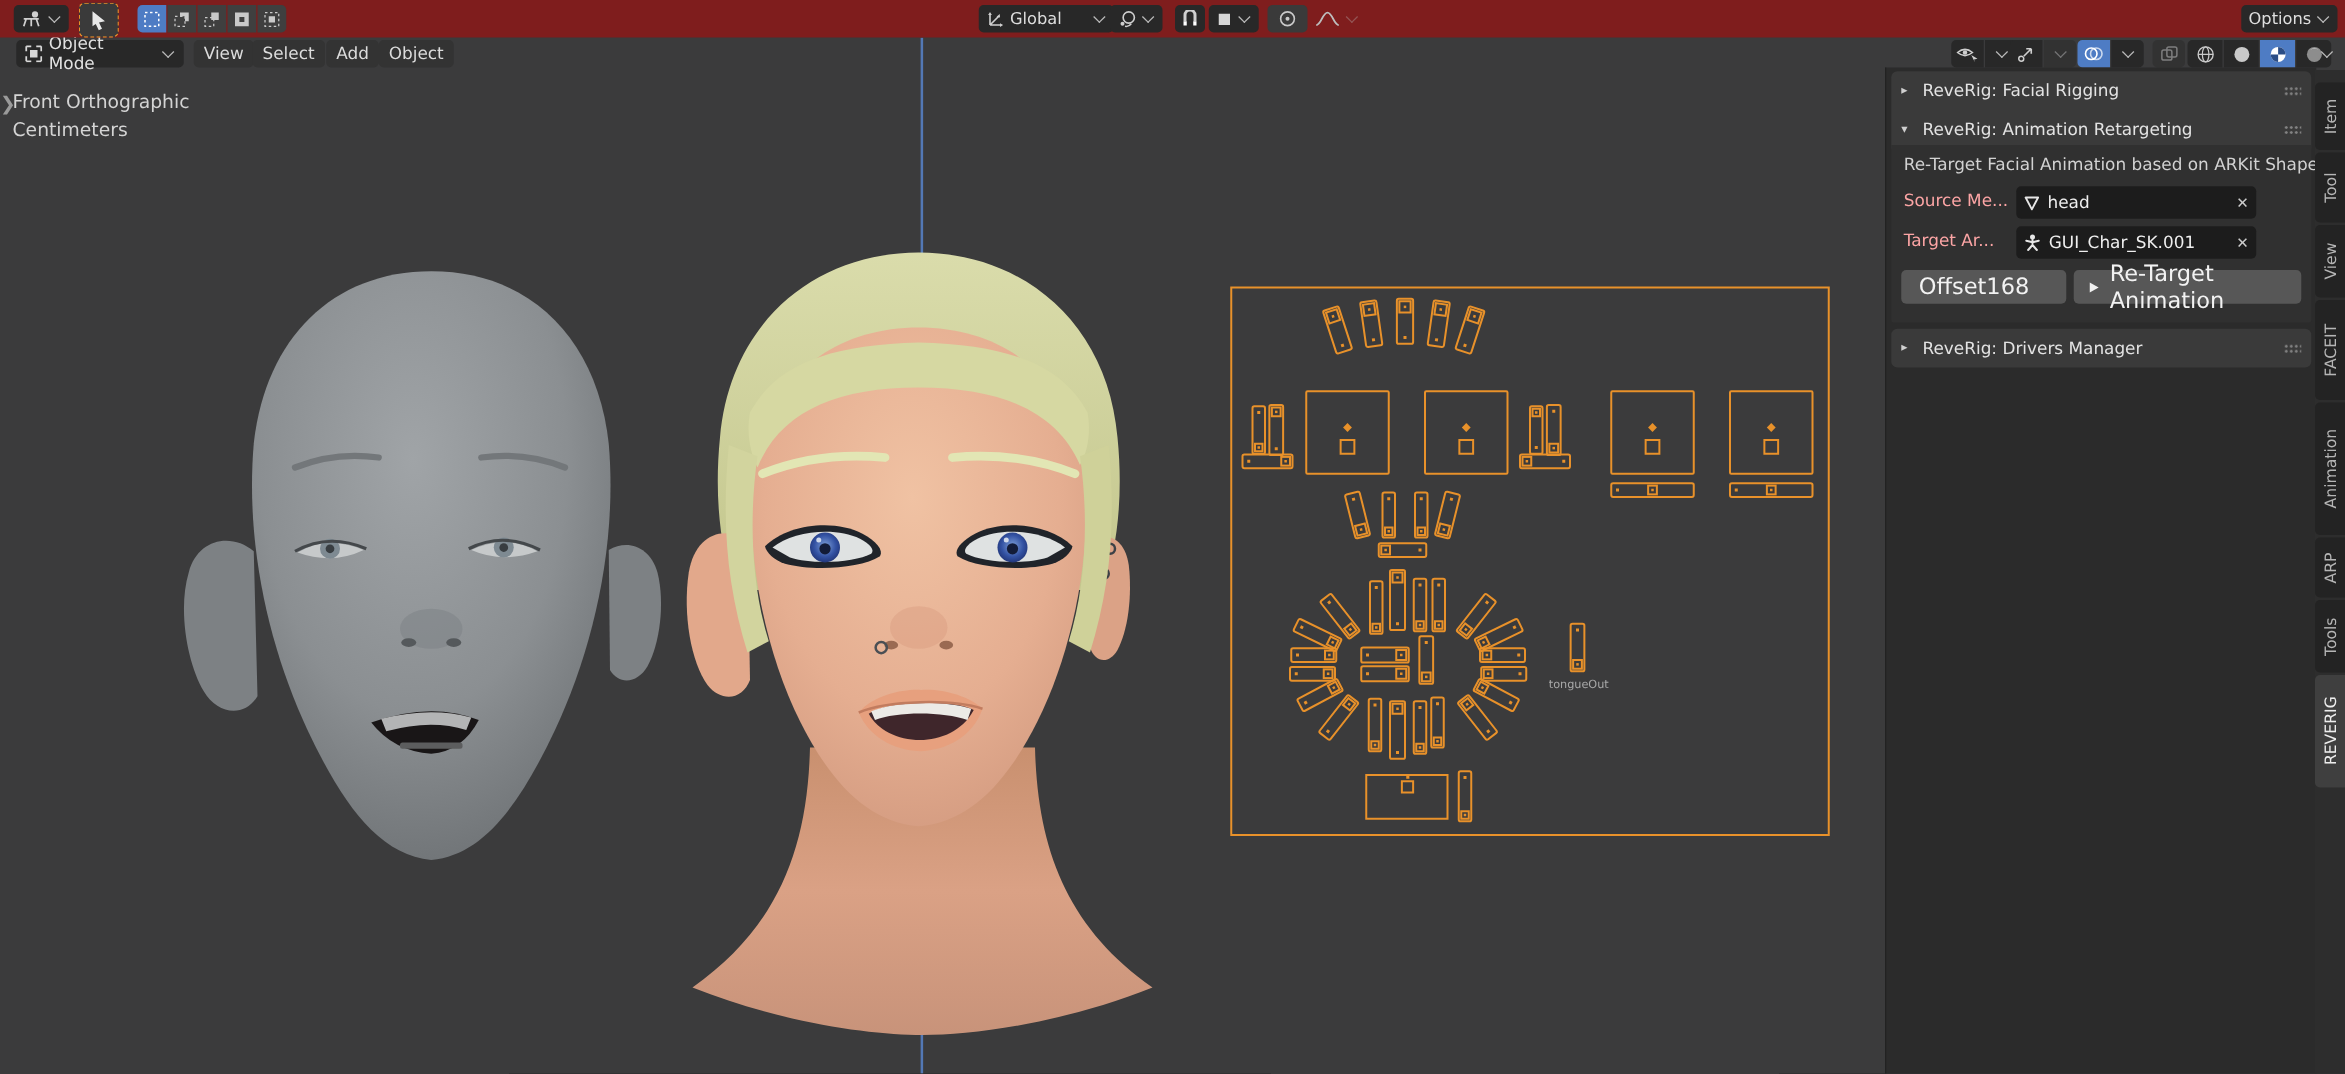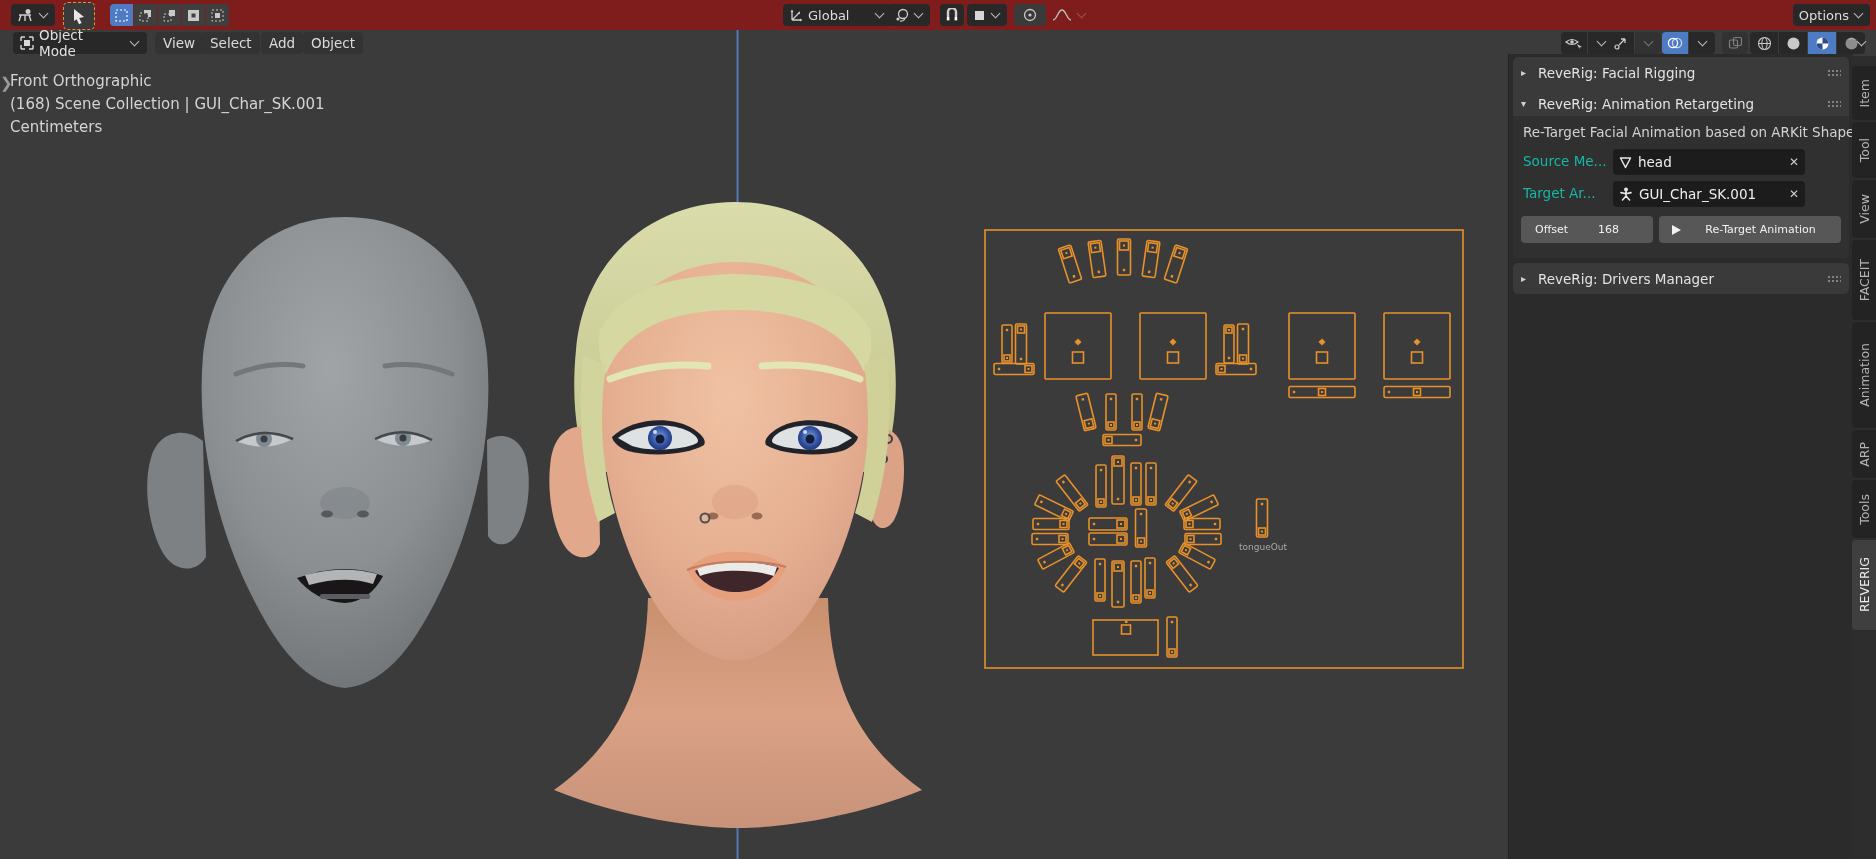--- a/index.html
+++ b/index.html
@@ -43,27 +43,27 @@
   .phdr .arrow{font-size:10px;color:#cfcfcf;width:10px;}
   .phdr.rtop{border-radius:5px 5px 0 0;}
   .phdr.rall{border-radius:5px;}
   .grip{margin-left:auto;width:14px;height:8px;
         background-image:radial-gradient(#8f8f8f 1px, transparent 1.2px);
         background-size:4px 4px;opacity:.85;}
   .pbody{position:absolute;left:4px;top:62px;width:336px;height:142px;background:#303030;
          border-radius:0 0 2px 2px;}
   .desc{position:absolute;left:10px;top:8px;color:#d2d2d2;font-size:13.5px;white-space:nowrap;}
   .frow{position:absolute;left:0;width:336px;height:28px;}
-  .flabel{position:absolute;left:10px;top:5px;color:#14b8a6;}
+  .flabel{position:absolute;left:10px;top:5px;color:#fca5a5;}
   .field{position:absolute;left:100px;top:1px;width:192px;height:26px;background:#1c1c1c;
          border-radius:4px;display:flex;align-items:center;padding:0 6px;gap:6px;box-sizing:border-box;}
   .field .val{color:#efefef;flex:1;font-size:13.5px;}
   .xicon{color:#cdcdcd;font-size:12px;}
   .graybtn{position:absolute;top:0;height:27px;background:#575757;border-radius:4px;
-           display:flex;align-items:center;color:#f2f2f2;font-size:11px;}
+           display:flex;align-items:center;color:#f2f2f2;font-size:18px;}
   
   .tabstrip{position:absolute;left:1852px;top:56px;width:24px;height:803px;background:#2d2d2d;z-index:40;}
   .tab{position:absolute;left:0;width:24px;background:#232323;border-radius:4px 0 0 4px;
        display:flex;align-items:center;justify-content:center;color:#b5b5b5;font-size:12.5px;}
   .tab span{writing-mode:vertical-rl;transform:rotate(180deg);}
   .tab.active{background:#3f3f3f;color:#ededed;}
   svg text{font-family:"DejaVu Sans","Liberation Sans",sans-serif;}
 </style>
 </head>
 <body>
@@ -635,21 +635,20 @@
         </svg>
       </div>
     </div>
     <div class="icbtn solo" style="position:absolute;left:1848px;top:2px;background:transparent">
       <span class="caret"></span>
     </div>
   </div>
 
   <div class="ovtext">
     <div>Front Orthographic</div>
-    <div>(168) Scene Collection | GUI_Char_SK.001</div>
     <div>Centimeters</div>
   </div>
   <div class="edge-chevron">❯</div>
 
   <div class="sidebar">
     <div class="phdr rtop" style="top:3px">
       <span class="arrow">▸</span>
       <span>ReveRig: Facial Rigging</span>
       <span class="grip"></span>
     </div>

